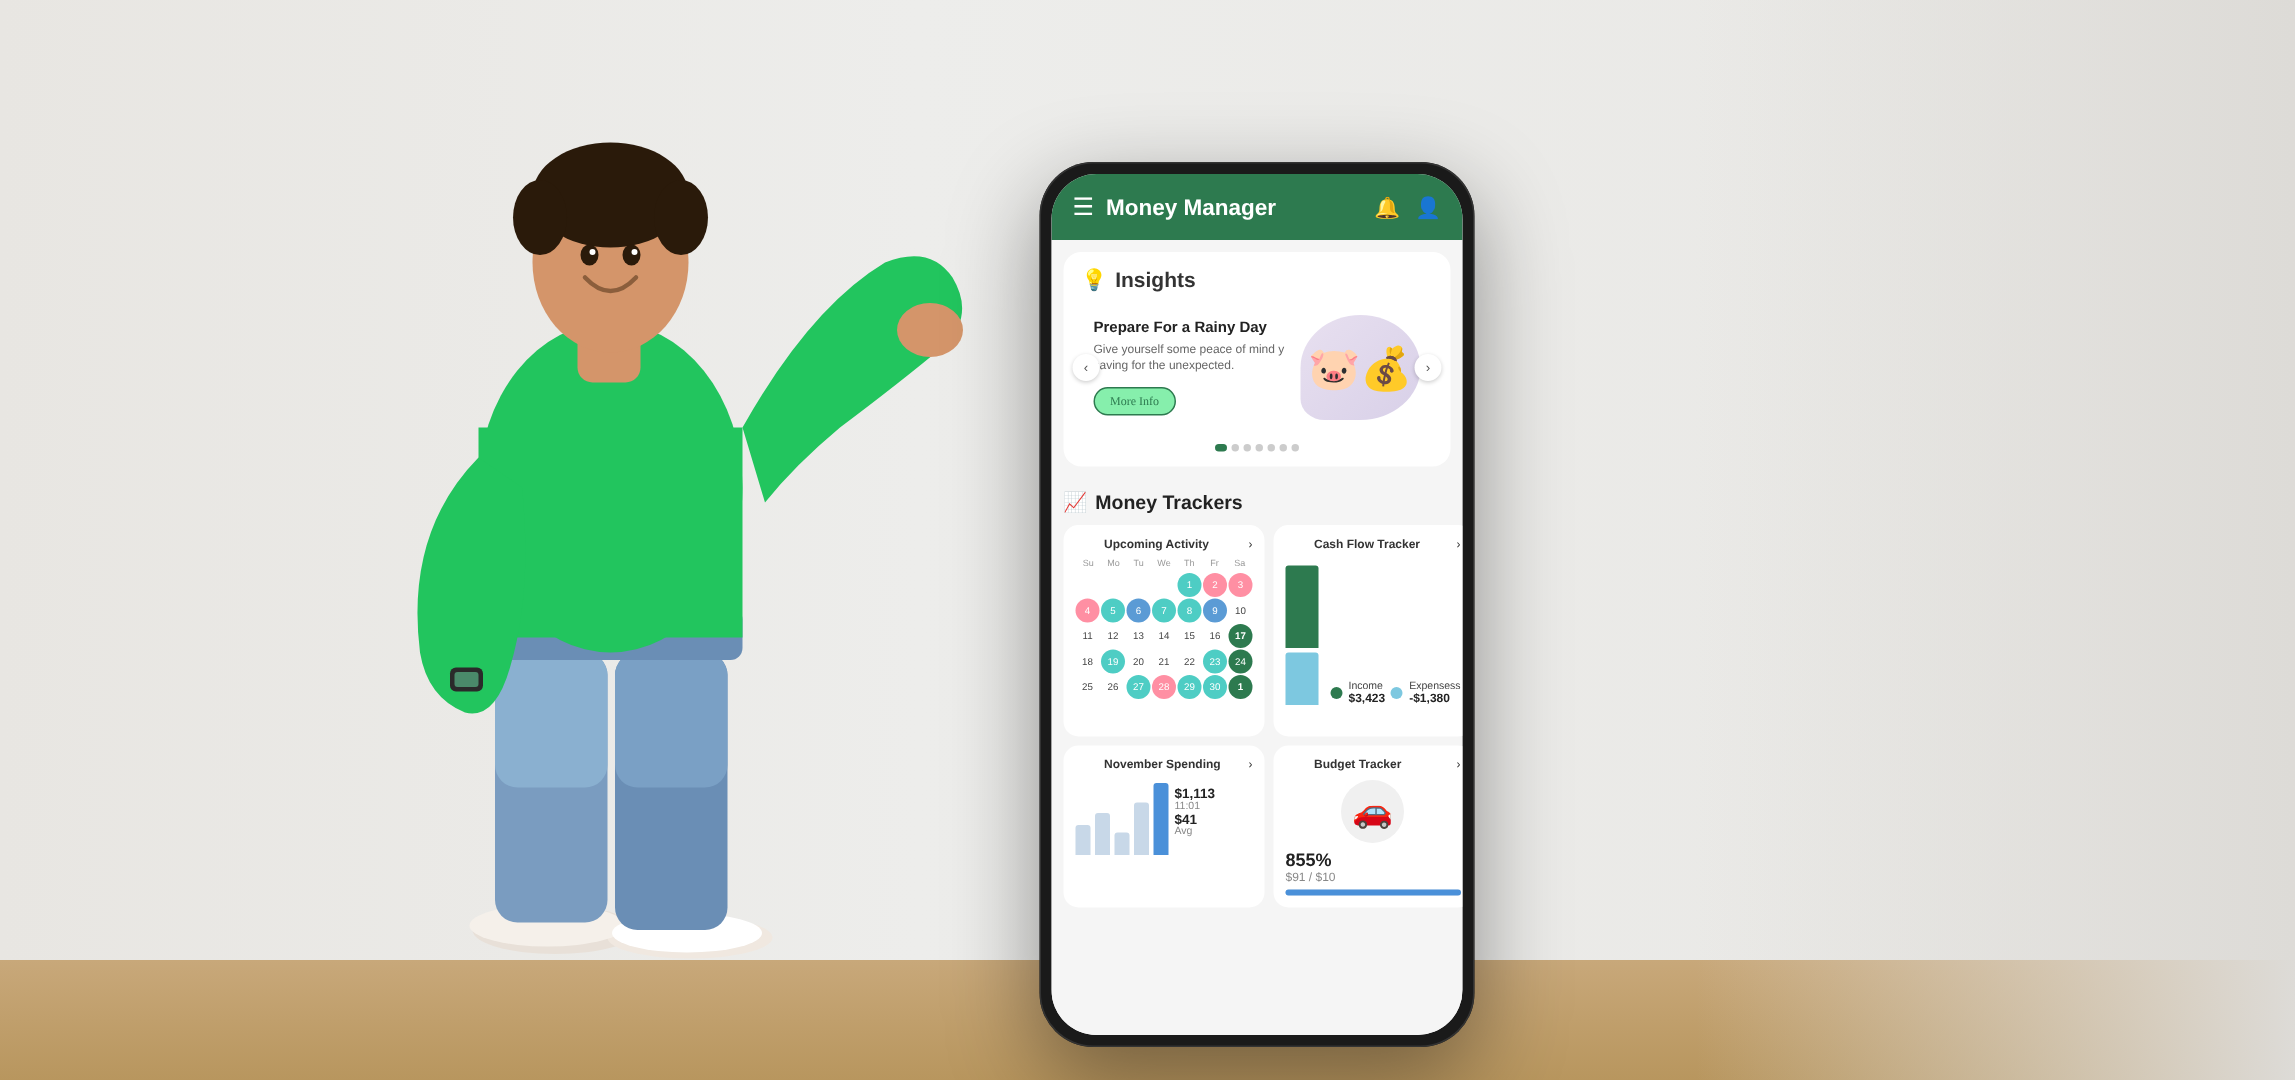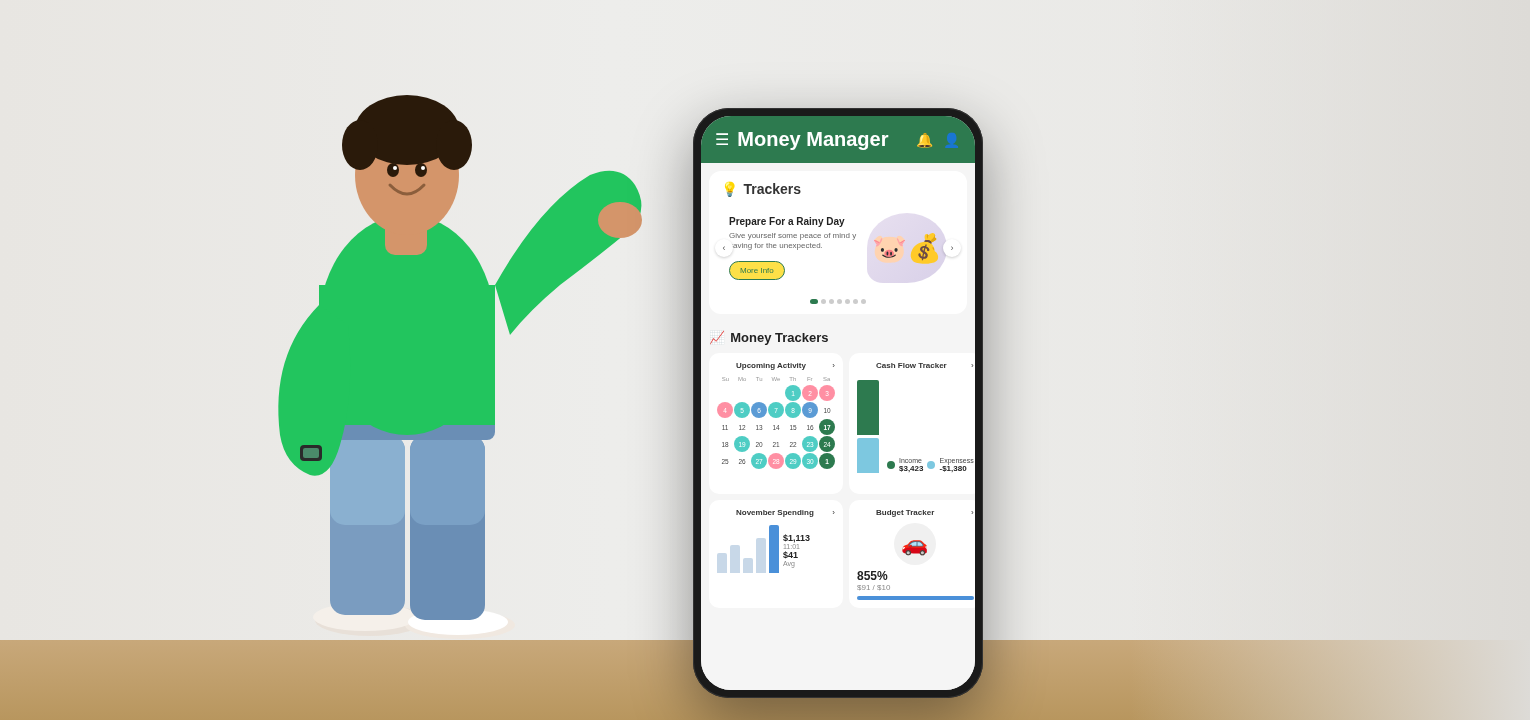--- a/index.html
+++ b/index.html
@@ -92,21 +92,21 @@
       gap: 8px;
     }
 
     .menu-icon {
       color: white;
       font-size: 16px;
     }
 
     .app-title {
       color: white;
-      font-size: 20px;
+      font-size: 15px;
       font-weight: 600;
       text-align: center;
     }
 
     .header-right {
       display: flex;
       align-items: center;
       gap: 10px;
     }
 
@@ -201,27 +201,28 @@
 
     .insights-card-desc {
       font-size: 8px;
       color: #666;
       line-height: 1.3;
       margin-bottom: 8px;
     }
 
     .more-info-btn {
       border: 1.5px solid #2d7a4f;
-      background: #fde047;
+      background: #86efac;
       color: #2d7a4f;
       font-size: 8px;
       padding: 4px 10px;
       border-radius: 20px;
       cursor: pointer;
       font-weight: 500;
+      font-family: Liberation Serif, serif;
     }
 
     .insights-illustration {
       width: 80px;
       height: 70px;
       background: linear-gradient(135deg, #e8e0f0 0%, #d8d0e8 100%);
       border-radius: 50% 50% 50% 20%;
       display: flex;
       align-items: center;
       justify-content: center;
@@ -564,21 +565,21 @@
           <span class="header-icon">🔔</span>
           <span class="header-icon">👤</span>
         </div>
       </div>
 
       <div class="app-content">
 
         <div class="insights-section">
           <div class="insights-title">
             <span>💡</span>
-            <span>Trackers</span>
+            <span>Insights</span>
           </div>
           <div class="insights-card">
             <div class="insights-nav">‹</div>
             <div class="insights-text">
               <div class="insights-card-title">Prepare For a Rainy Day</div>
               <div class="insights-card-desc">Give yourself some peace of mind y saving for the unexpected.</div>
               <button class="more-info-btn">More Info</button>
             </div>
             <div class="insights-illustration">
               🐷💰
@@ -695,21 +696,21 @@
                   </div>
                 </div>
               </div>
             </div>
 
             <div class="tracker-card">
               <div class="tracker-card-header">
                 <span class="tracker-card-title">November Spending</span>
                 <span class="tracker-chevron">›</span>
               </div>
-              <div style="display:flex; align-items:center; gap:4px;">
+              <div style="display:flex; align-items:flex-start; gap:4px;">
                 <div class="spending-bars">
                   <div class="spend-bar" style="height:20px;"></div>
                   <div class="spend-bar" style="height:28px;"></div>
                   <div class="spend-bar" style="height:15px;"></div>
                   <div class="spend-bar" style="height:35px;"></div>
                   <div class="spend-bar highlight" style="height:48px;"></div>
                 </div>
                 <div class="spending-info">
                   <div class="spending-amount">$1,113</div>
                   <div class="spending-sub">11:01</div>

